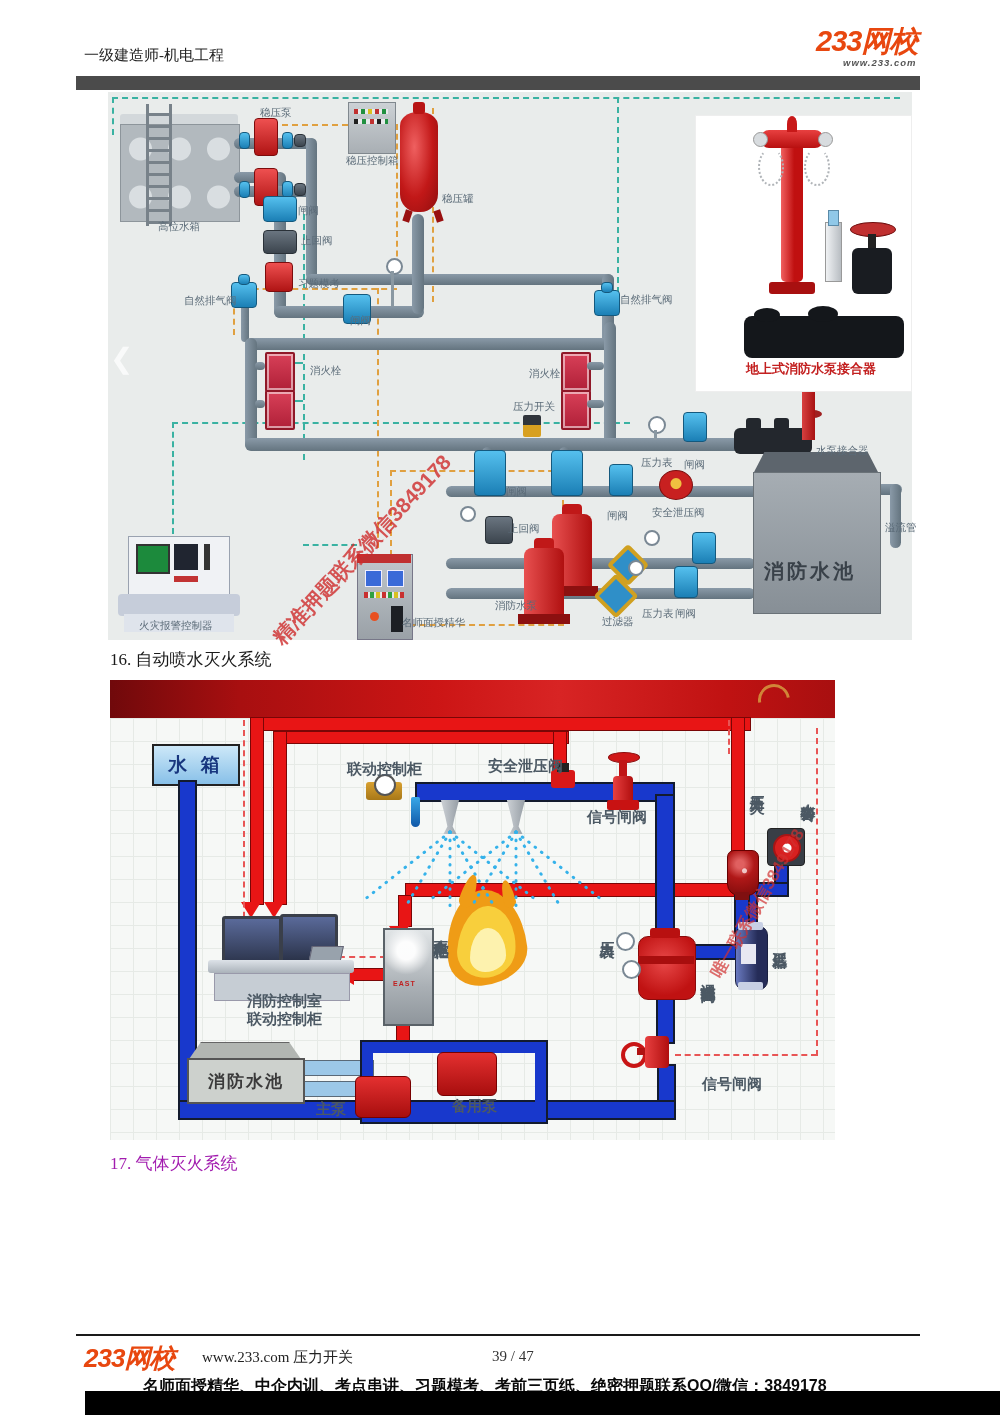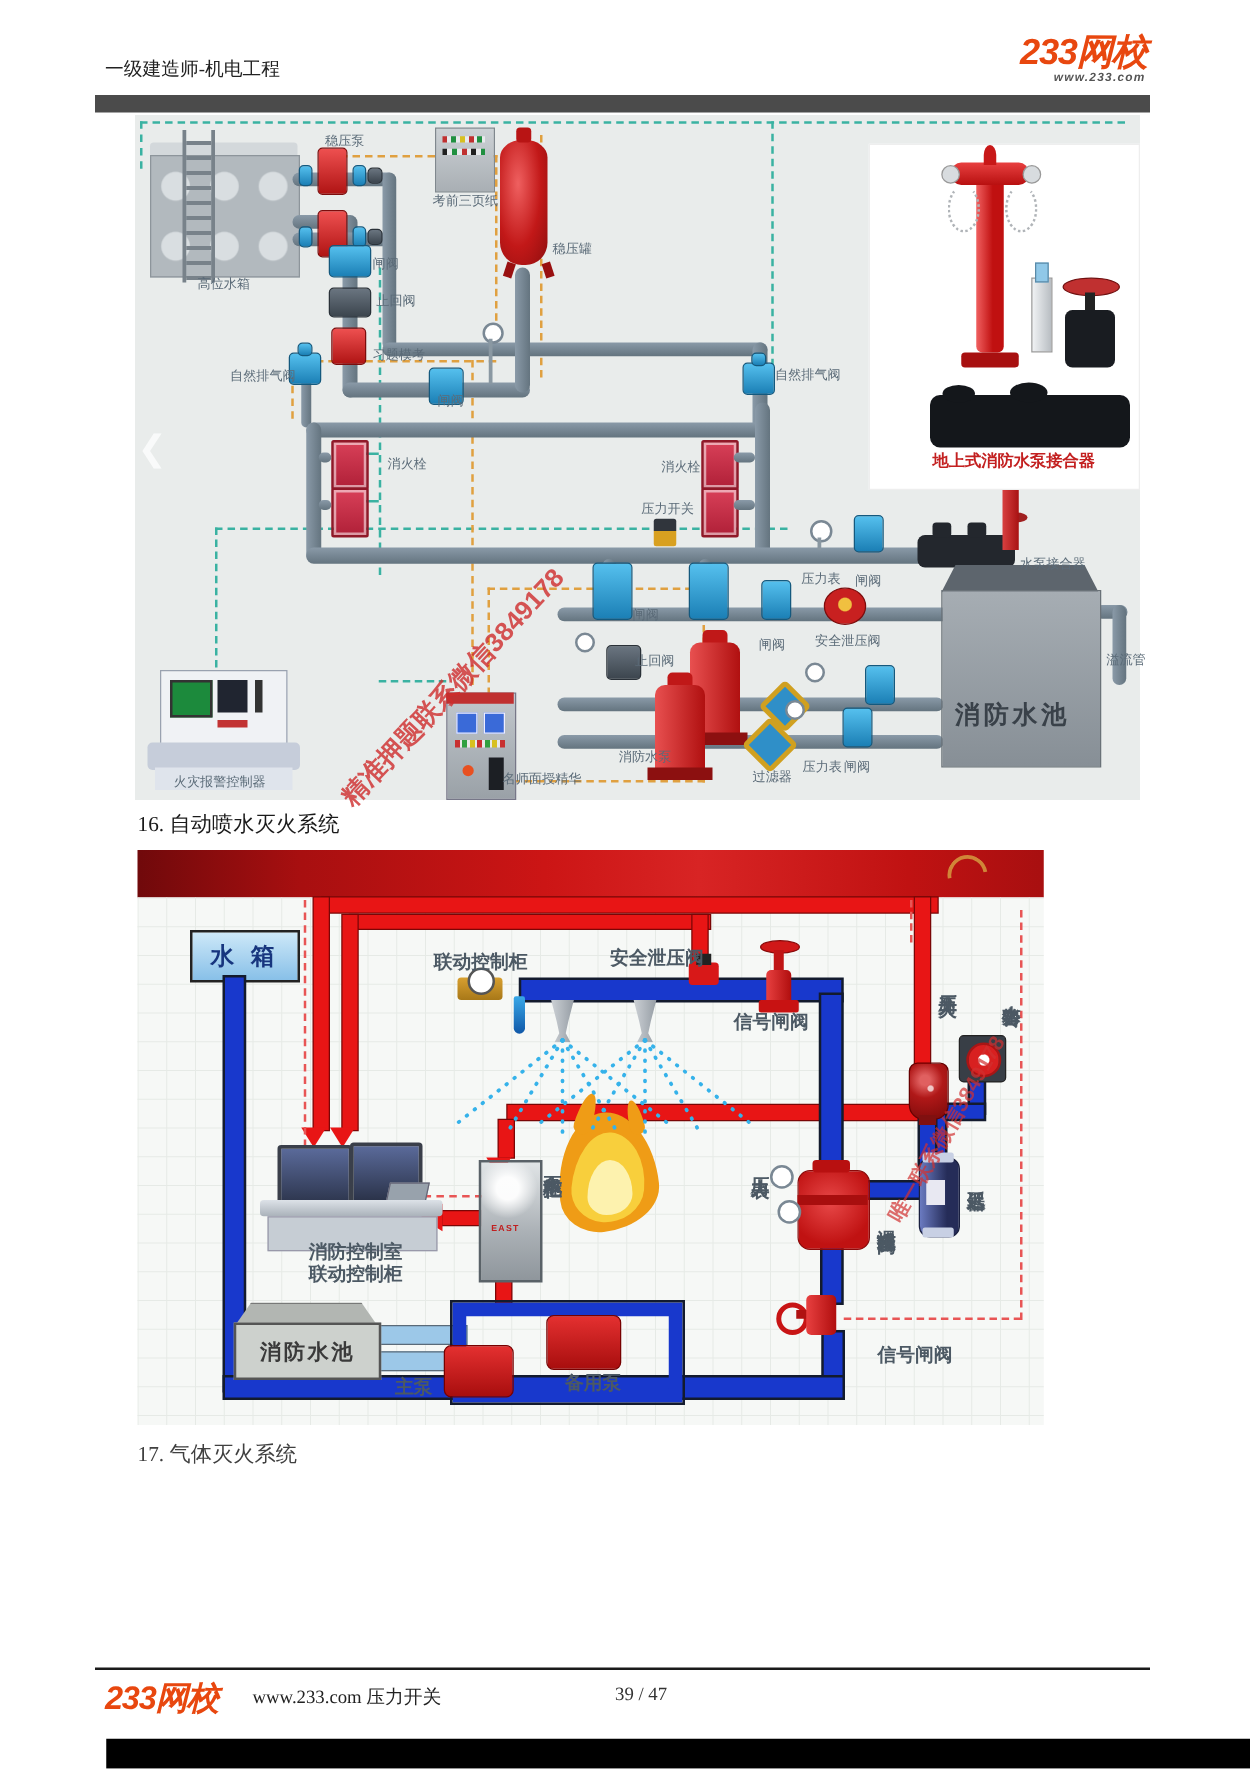--- a/index.html
+++ b/index.html
@@ -191,21 +191,21 @@
     <div class="ab" style="left:744px;top:156px;width:40px;height:46px;background:#191c21;border-radius:6px"></div>
     <div class="ab" style="left:636px;top:224px;width:160px;height:42px;background:#14171b;border-radius:8px"></div>
     <div class="ab" style="left:646px;top:216px;width:26px;height:14px;background:#14171b;border-radius:50%"></div>
     <div class="ab" style="left:700px;top:214px;width:30px;height:16px;background:#14171b;border-radius:50%"></div>
     <div class="ab" style="left:638px;top:268px;font-size:13px;font-weight:bold;color:#c32020;white-space:nowrap">地上式消防水泵接合器</div>
 
     <div class="ab" style="left:2px;top:250px;font-size:28px;color:#fff;opacity:.75">❮</div>
     <div class="ab" style="left:118px;top:418px;width:320px;transform:rotate(-47deg);color:rgba(206,44,44,.8);font-size:21px;font-weight:bold;white-space:nowrap">精准押题联系微信3849178</div>
 
     <span class="ab lb" style="left:152px;top:14px">稳压泵</span>
-    <span class="ab lb" style="left:238px;top:62px">考前三页纸</span>
+    <span class="ab lb" style="left:238px;top:62px">稳压控制箱</span>
     <span class="ab lb" style="left:334px;top:100px">稳压罐</span>
     <span class="ab lb" style="left:50px;top:128px">高位水箱</span>
     <span class="ab lb" style="left:190px;top:112px">闸阀</span>
     <span class="ab lb" style="left:193px;top:142px">止回阀</span>
     <span class="ab lb" style="left:190px;top:185px">习题模考</span>
     <span class="ab lb" style="left:76px;top:202px">自然排气阀</span>
     <span class="ab lb" style="left:242px;top:222px">闸阀</span>
     <span class="ab lb" style="left:512px;top:201px">自然排气阀</span>
     <span class="ab lb" style="left:202px;top:272px">消火栓</span>
     <span class="ab lb" style="left:421px;top:275px">消火栓</span>
@@ -355,21 +355,22 @@
     <span class="ab lb2" style="left:206px;top:420px">主泵</span>
     <span class="ab lb2" style="left:342px;top:417px">备用泵</span>
     <span class="ab vlb" style="left:637px;top:104px;height:74px">压力开关</span>
     <span class="ab vlb" style="left:688px;top:112px;height:76px">水力警铃</span>
     <span class="ab vlb" style="left:660px;top:260px;height:58px">延迟器</span>
     <span class="ab vlb" style="left:487px;top:250px;height:56px">压力表</span>
     <span class="ab vlb" style="left:588px;top:292px;height:90px">湿式报警阀</span>
     <span class="ab vlb" style="left:321px;top:248px;height:94px">水泵电控柜</span>
   </div>
 
-  <div class="ab serif" style="left:110px;top:1152px;font-size:17px;color:#404040">17. 气体灭火系统</div>
+  <div class="ab serif" style="left:110px;top:1152px;font-size:17px;color:#a21caf">17. 气体灭火系统</div>
 
   <div class="ab" style="left:76px;top:1334px;width:844px;height:2px;background:#1a1a1a"></div>
   <div class="ab" style="left:84px;top:1341px;font-size:26px;font-weight:bold;font-style:italic;color:#e8470f;letter-spacing:-1px">233网校</div>
   <div class="ab serif" style="left:202px;top:1348px;font-size:15px;color:#222">www.233.com 压力开关</div>
   <div class="ab serif" style="left:492px;top:1348px;font-size:15px;color:#333">39 / 47</div>
+  <div class="ab" style="left:143px;top:1376px;width:790px;font-size:16px;font-weight:bold;color:#0a0a0a;white-space:nowrap">名师面授精华、中企内训、考点串讲、习题模考、考前三页纸、绝密押题联系QQ/微信：3849178</div>
   <div class="ab" style="left:85px;top:1391px;width:915px;height:24px;background:#000"></div>
 
 </div>
 
 </body></html>

